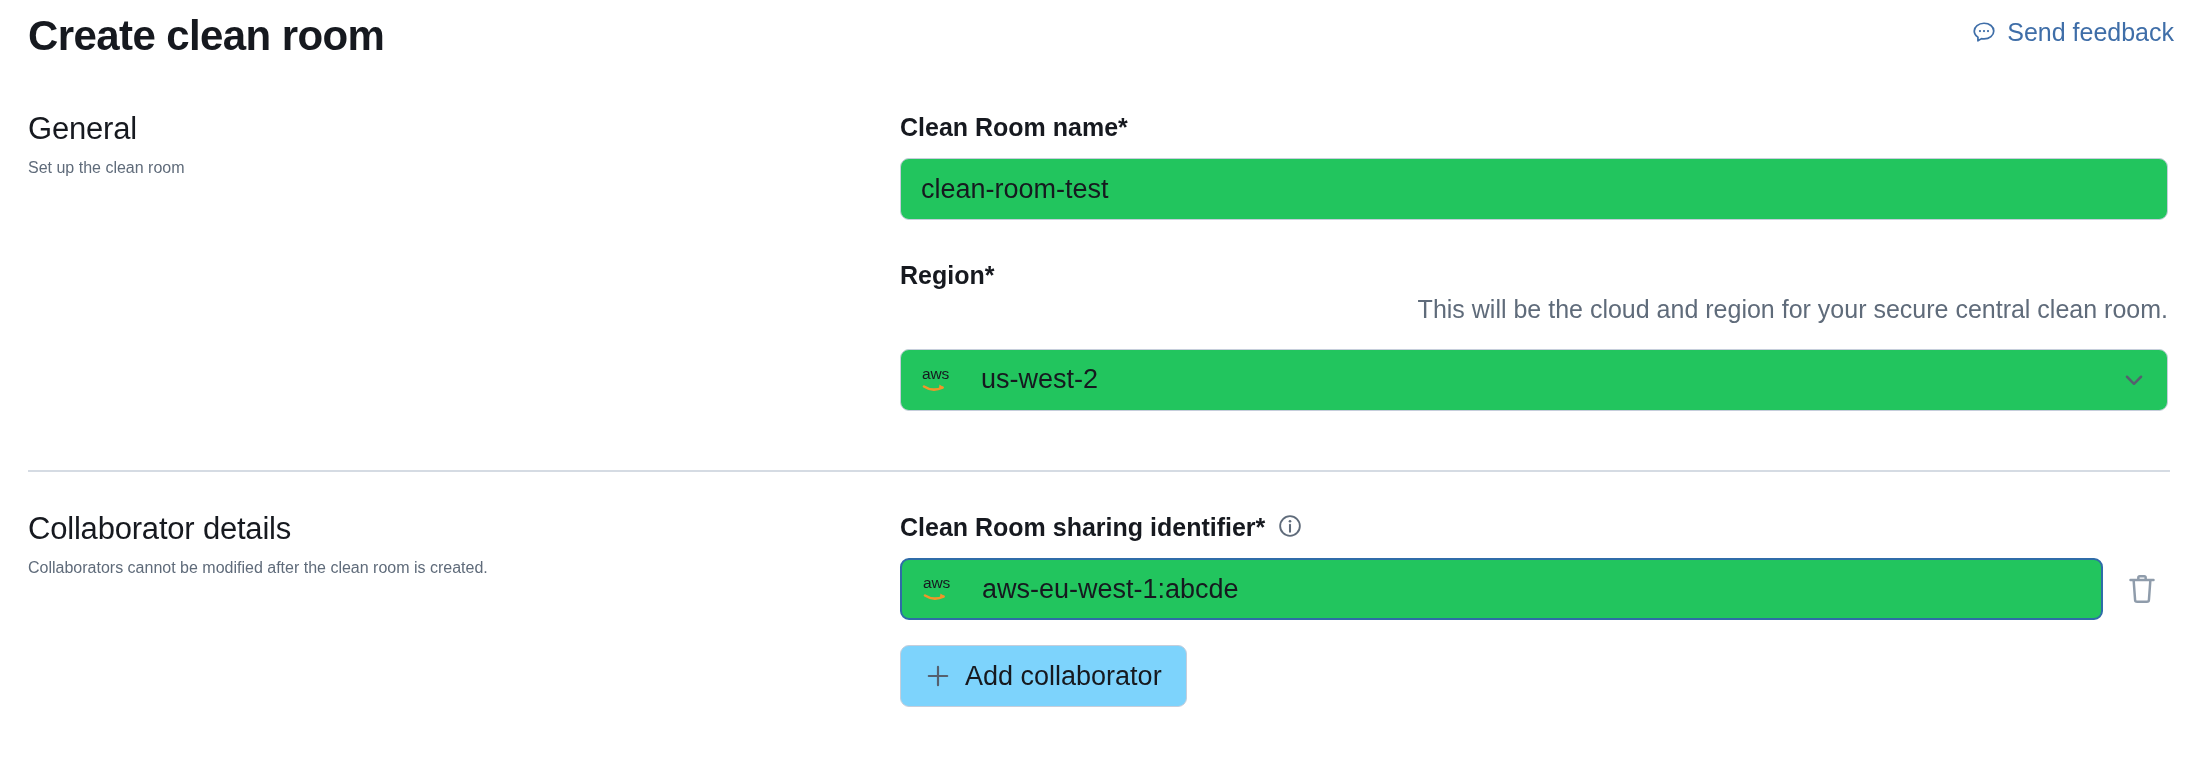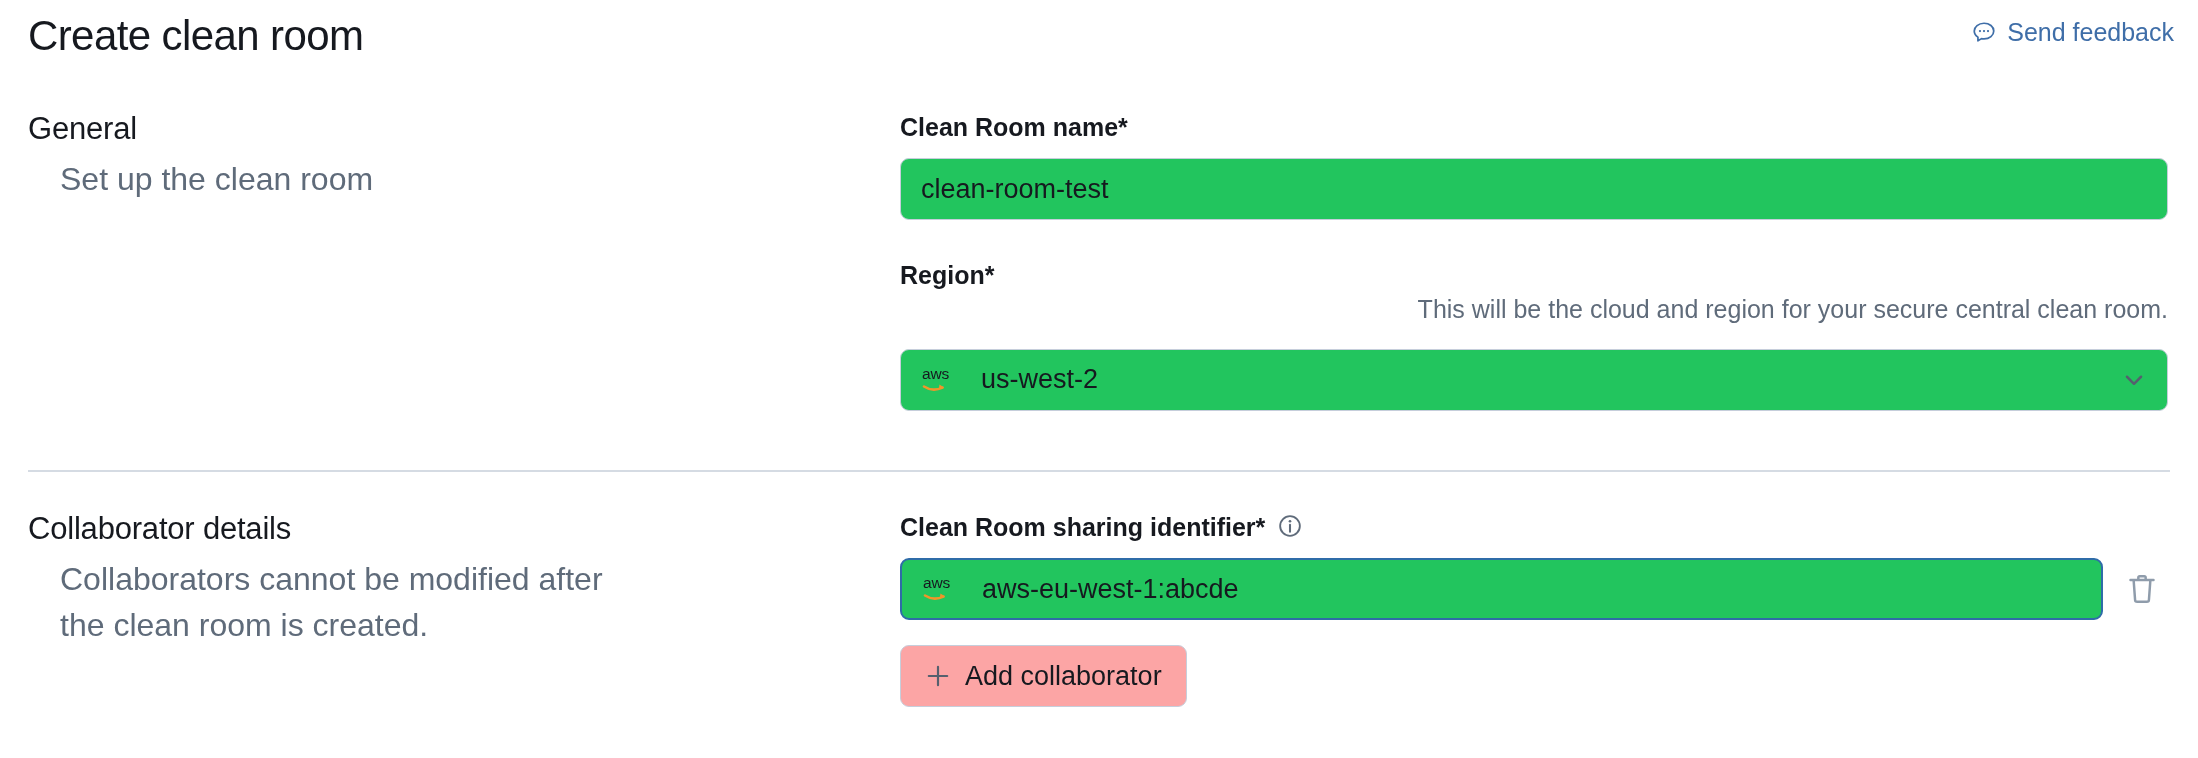--- a/index.html
+++ b/index.html
@@ -23,21 +23,21 @@
     left: 0;
     top: 0;
     width: 2198px;
     height: 78px;
   }
   .page-title {
     position: absolute;
     left: 28px;
     top: 12px;
     font-size: 42px;
-    font-weight: normal;
+    font-weight: bold;
     letter-spacing: -0.6px;
     color: #16191f;
     white-space: nowrap;
   }
   .feedback-link {
     position: absolute;
     right: 24px;
     top: 18px;
     display: flex;
     align-items: center;
@@ -68,25 +68,24 @@
   .section-heading {
     font-size: 31px;
     font-weight: normal;
     color: #16191f;
     letter-spacing: -0.2px;
     line-height: 1.1;
     white-space: nowrap;
   }
   .section-desc {
     margin-top: 11px;
-    font-size: 32px;
+    font-size: 16px;
     color: #5f6b7a;
     line-height: 1.42;
     max-width: 600px;
-    margin-left: 32px;
   }
 
   .section-right {
     position: absolute;
     left: 900px;
     top: 0;
     width: 1268px;
   }
 
   
@@ -189,21 +188,21 @@
   .add-btn {
     margin-top: 25px;
     box-sizing: border-box;
     height: 62px;
     display: inline-flex;
     align-items: center;
     gap: 14px;
     padding: 0 24px;
     border: 1px solid #c6cedb;
     border-radius: 9px;
-    background: #fca5a5;
+    background: #7dd3fc;
     font-size: 27px;
     color: #16191f;
     font-family: "Liberation Sans", sans-serif;
     cursor: pointer;
     white-space: nowrap;
   }
   .plus-icon {
     width: 26px;
     height: 26px;
     display: block;

